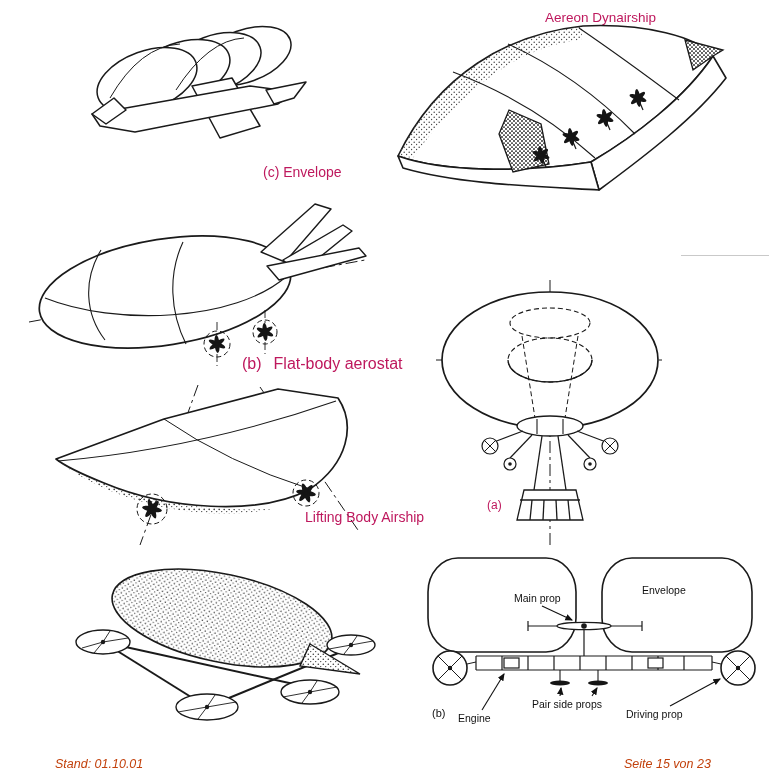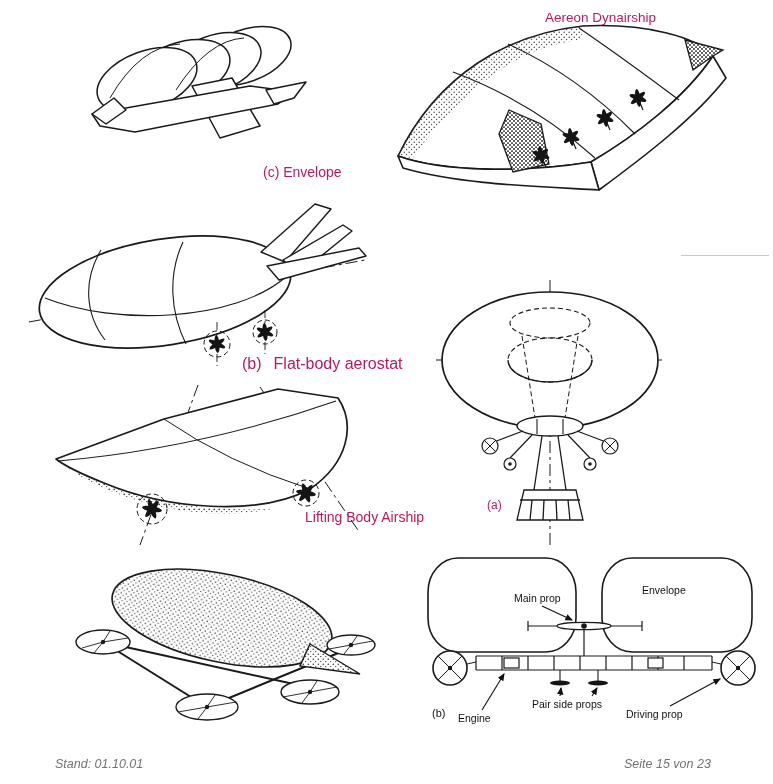--- a/index.html
+++ b/index.html
@@ -8,21 +8,21 @@
     width:773px; height:784px;
     font-family:"Liberation Sans", sans-serif;
     position:relative; overflow:hidden;
   }
   .page { position:relative; width:773px; height:784px; background:#ffffff; }
   .fig { position:absolute; }
   .cap { position:absolute; color:#be185d; white-space:nowrap; }
   .cap .cap-label { margin-right:12px; }
   svg text { font-family:"Liberation Sans", sans-serif; }
   .rule { position:absolute; left:681px; top:255px; width:88px; height:1px; background:#c9c9c9; }
-  .footer-item { position:absolute; top:757px; font-style:italic; font-size:12.5px; color:#737373; white-space:nowrap; }
+  .footer-item { position:absolute; top:757px; font-style:italic; font-size:12.5px; color:#c2410c; white-space:nowrap; }
   .footer-left { left:55px; }
   .footer-right { left:624px; }
 </style>
 </head>
 <body>
 
 <div class="page">
 
   <svg class="fig" style="left:80px;top:6px" width="235" height="165" viewBox="0 0 235 165">
     <g fill="#ffffff" stroke="#1a1a1a" stroke-width="1.5" stroke-linejoin="round">

